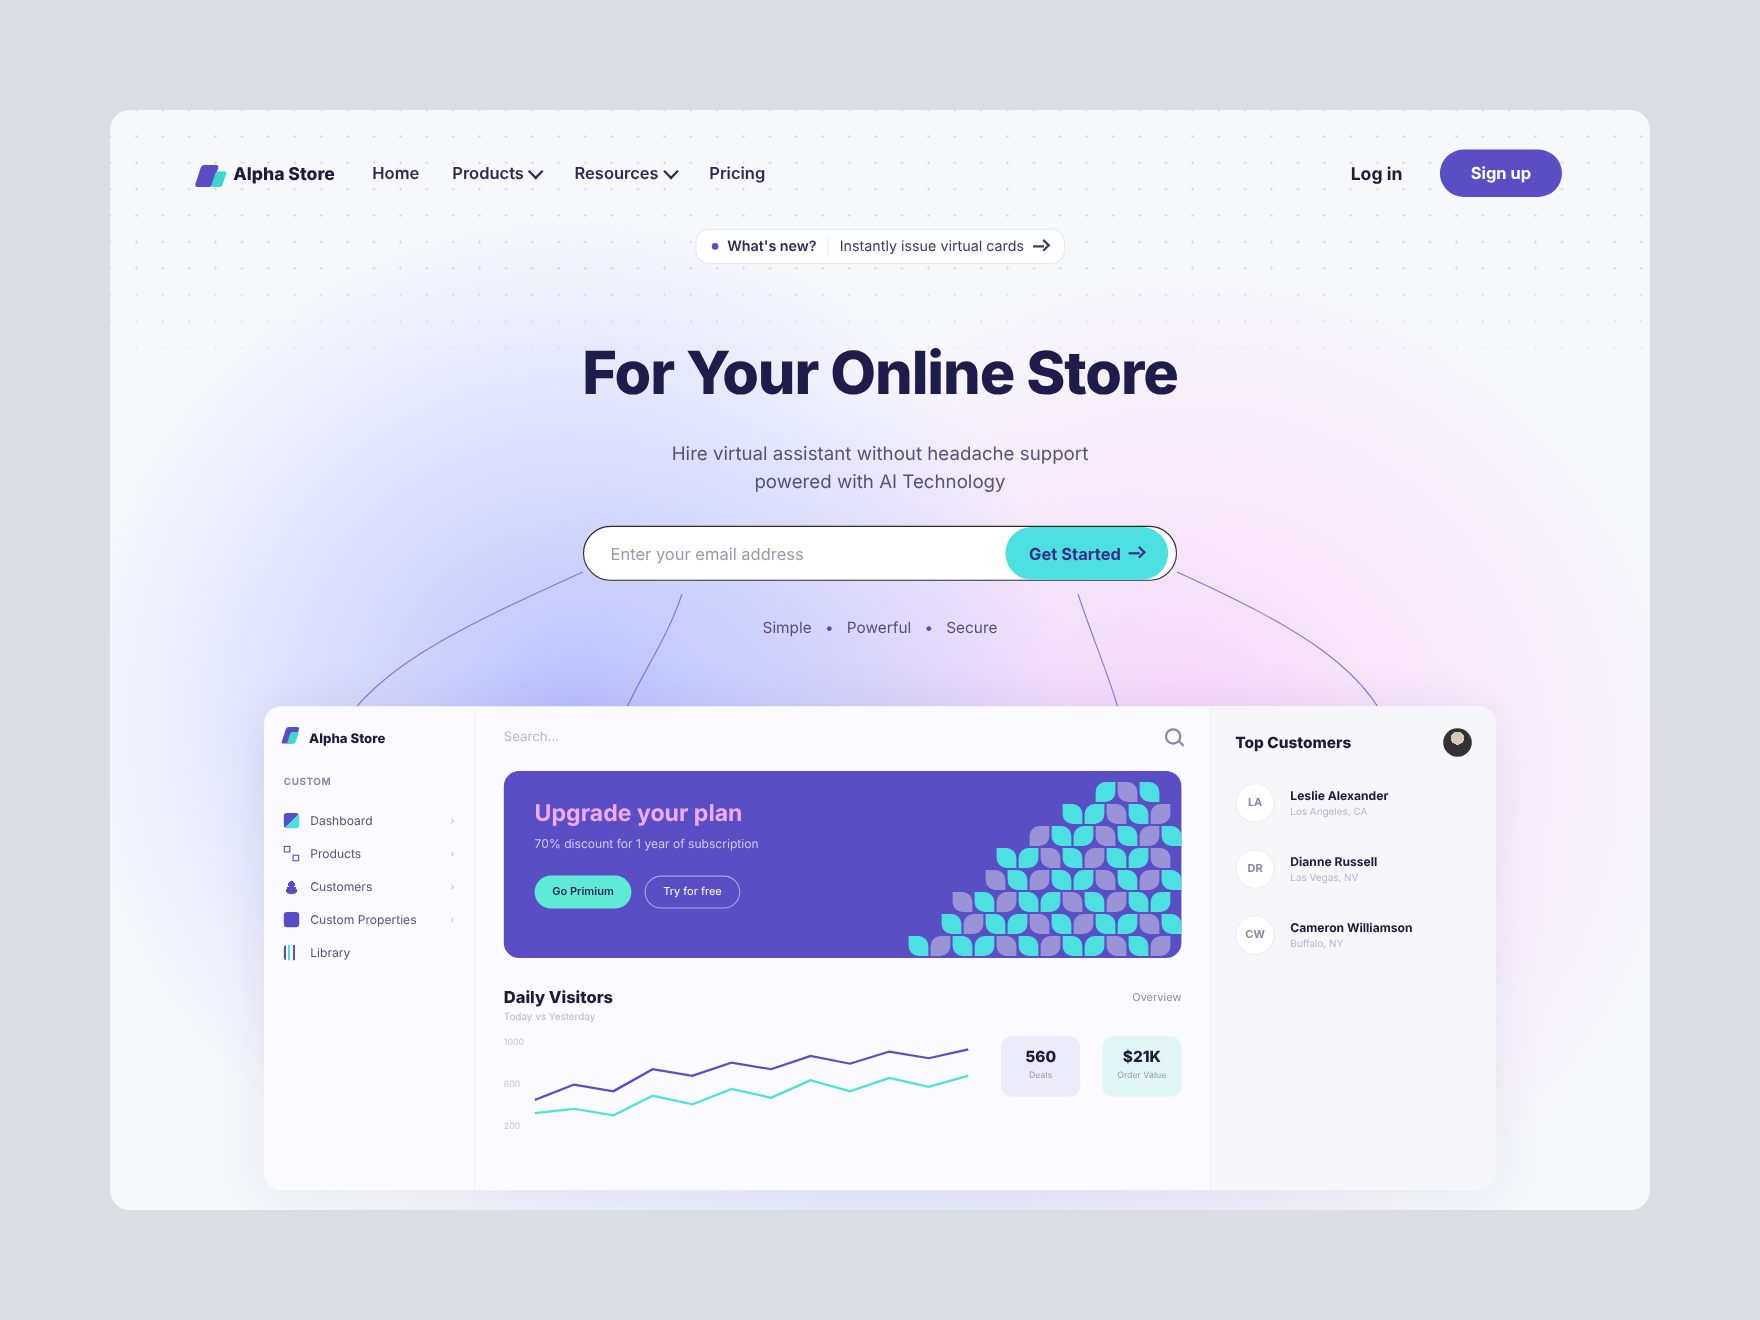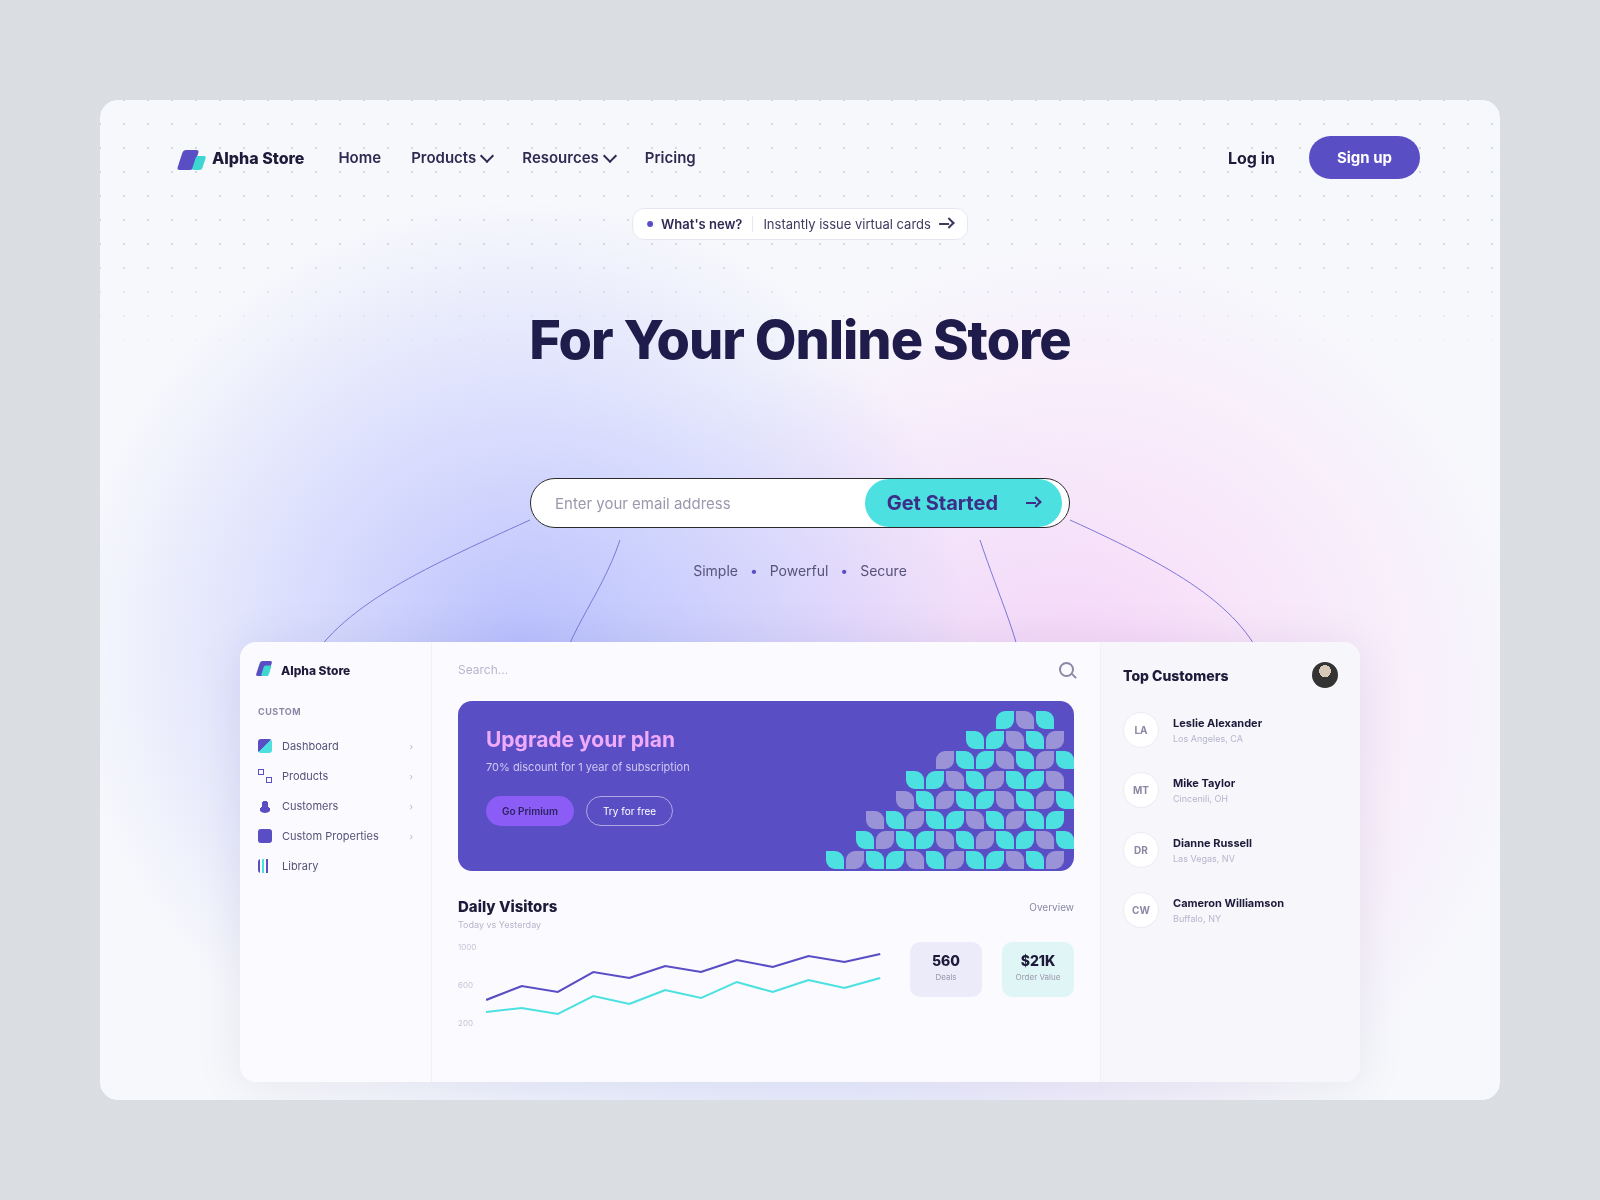--- a/index.html
+++ b/index.html
@@ -34,21 +34,21 @@
   .arrow-r{width:14px;height:10px;position:relative}
   .arrow-r:before{content:"";position:absolute;left:0;top:4px;width:10px;height:2px;background:currentColor}
   .arrow-r:after{content:"";position:absolute;right:0;top:0;width:6px;height:6px;border-top:2px solid currentColor;border-right:2px solid currentColor;transform:rotate(45deg)}
   
   .hero-title{position:absolute;top:150px;left:0;right:0;text-align:center;font-weight:800;color:#1f1b4a;font-size:54px;line-height:1.12;letter-spacing:-1px}
   .hero-sub{position:absolute;top:300px;left:0;right:0;text-align:center;color:#56527a;font-size:17px;line-height:1.55}
   
   .email{position:absolute;top:378px;left:50%;transform:translateX(-50%);width:540px;height:50px;background:#fff;border:1px solid #2b2b2b;border-radius:40px;display:flex;align-items:center;padding:6px 7px 6px 24px}
   .email input{flex:1;border:none;outline:none;font-size:15px;color:#555;background:transparent}
   .email input::placeholder{color:#9a98ae}
-  .getstarted{background:#4de0e0;border:none;height:48px;padding:0 22px;border-radius:30px;display:flex;align-items:center;gap:28px;font-weight:700;color:#3d2d86;font-size:20px}
+  .getstarted{background:#4de0e0;border:none;height:48px;padding:0 22px;border-radius:30px;display:flex;align-items:center;gap:7px;font-weight:700;color:#3d2d86;font-size:15px}
   .features{position:absolute;top:462px;left:0;right:0;text-align:center;color:#56527a;font-size:14px}
   .features .d{color:#5a4ec4;margin:0 8px}
 
   
   .conn svg{position:absolute;pointer-events:none}
   .node{position:absolute;width:14px;height:14px;border-radius:50%;background:#fff;border:3px solid #4b4acb;box-shadow:0 0 0 3px #fff}
   
   
   .dash{position:absolute;top:542px;left:140px;width:1120px;height:440px;background:#fbfbff;border-radius:16px;box-shadow:0 4px 50px rgba(30,20,80,.08);display:flex;overflow:hidden}
   .dash-left{width:192px;border-right:1px solid #f0f0f6;padding:20px 18px}
@@ -70,21 +70,21 @@
   .dash-center{flex:1;padding:20px 26px}
   .search-row{display:flex;align-items:center;margin-bottom:24px}
   .search-row .sp{color:#b7b5cc;font-size:12px}
   .mag{width:15px;height:15px;border:2px solid #8a88a5;border-radius:50%;position:relative;margin-left:auto}
   .mag:after{content:"";position:absolute;width:6px;height:2px;background:#8a88a5;right:-5px;bottom:-2px;transform:rotate(45deg)}
   
   .upgrade{background:#5a4ec4;border-radius:14px;height:170px;padding:26px 28px;position:relative;overflow:hidden;color:#fff}
   .upgrade h3{color:#f0abfc;font-size:21px;font-weight:700;margin-bottom:8px}
   .upgrade p{font-size:11px;color:#cfc9f3;margin-bottom:22px}
   .upgrade .btns{display:flex;gap:12px}
-  .btn-prim{background:#8b5cf6;color:#2a2360;border:none;padding:8px 16px;border-radius:20px;font-size:10px;font-weight:600}
+  .btn-prim{background:#5eead4;color:#2a2360;border:none;padding:8px 16px;border-radius:20px;font-size:10px;font-weight:600}
   .btn-sec{background:transparent;color:#fff;border:1px solid rgba(255,255,255,.5);padding:8px 16px;border-radius:20px;font-size:10px}
   .petals{position:absolute;right:0;top:0;width:260px;height:170px}
   .petals span{position:absolute;width:18px;height:18px;border-radius:0 50% 0 50%;background:#4de0e0}
   .petals span.a{background:#9a93d8}
   .petals span.b{transform:rotate(90deg)}
   
   .daily{margin-top:26px}
   .daily-head{display:flex;align-items:flex-start}
   .daily-head h4{font-size:15px;font-weight:800;color:#1d1a3a}
   .daily-head .sub{font-size:9px;color:#b7b5cc;margin-top:3px}
@@ -145,20 +145,24 @@
     <div class="right">
       <span>Instantly issue virtual cards</span>
       <span class="arrow-r"></span>
     </div>
   </div>
 
   <h1 class="hero-title">
     <br>
     <span>For Your Online Store</span>
   </h1>
+  <div class="hero-sub">
+    <span>Hire virtual assistant without headache support</span><br>
+    <span>powered with AI Technology</span>
+  </div>
 
   <div class="email">
     <input type="email" placeholder="Enter your email address" style="">
     <button class="getstarted">
       <span>Get Started</span>
       <span class="arrow-r" style="color:#3d2d86"></span>
     </button>
   </div>
 
   <div class="features">
@@ -336,27 +340,20 @@
       </div>
       <div id="cust-list">
           <div class="cust">
       <div class="av">LA</div>
       <div>
               <div class="nm">Leslie Alexander</div>
       <div class="loc">Los Angeles, CA</div>
             </div>
     </div>
           <div class="cust">
-      <div class="av">MT</div>
-      <div>
-              <div class="nm">Mike Taylor</div>
-      <div class="loc">Cincenili, OH</div>
-            </div>
-    </div>
-          <div class="cust">
       <div class="av">DR</div>
       <div>
               <div class="nm">Dianne Russell</div>
       <div class="loc">Las Vegas, NV</div>
             </div>
     </div>
           <div class="cust">
       <div class="av">CW</div>
       <div>
               <div class="nm">Cameron Williamson</div>

